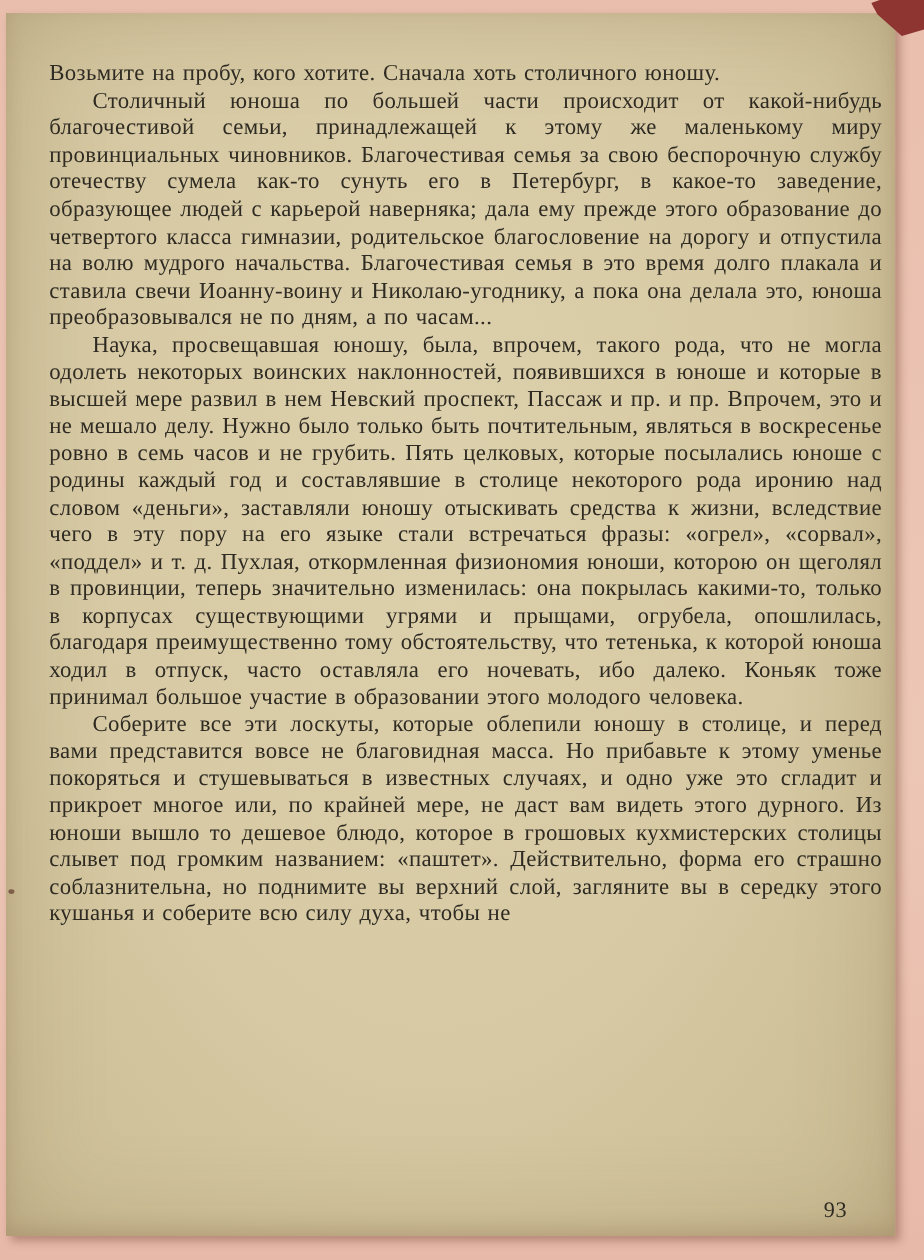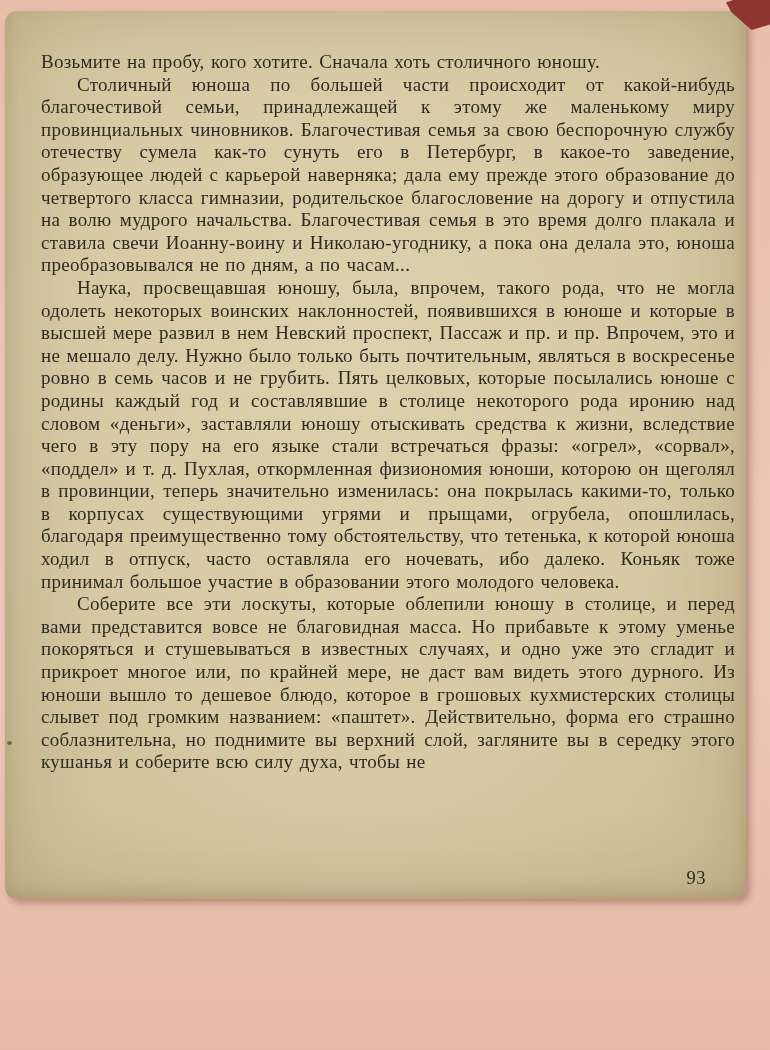--- a/index.html
+++ b/index.html
@@ -21,29 +21,28 @@
     position: relative;
     width: 770px;
     height: 1050px;
     background: linear-gradient(180deg, var(--edge) 0%, #edc7b6 60%, #e7b9a8 100%);
   }
   .page {
     position: absolute;
     left: 5px;
     top: 11px;
     width: 741px;
-    height: 888px;
+    height: 1019px;
     background:
       radial-gradient(ellipse at 48% 38%, var(--paper-light) 0%, var(--paper) 55%, var(--paper-dark) 100%);
     box-shadow:
       inset 0 0 80px rgba(120, 93, 54, 0.25),
       inset 0 -6px 14px rgba(120, 80, 50, 0.18),
       4px 4px 7px rgba(110, 62, 45, 0.40);
     overflow: hidden;
-    border-radius: 12px;
   }
   .text-block {
     position: absolute;
     left: 36px;
     top: 40px;
     width: 694px;
     color: var(--ink);
     font-size: 19px;
     line-height: 22.6px;
     text-align: justify;

